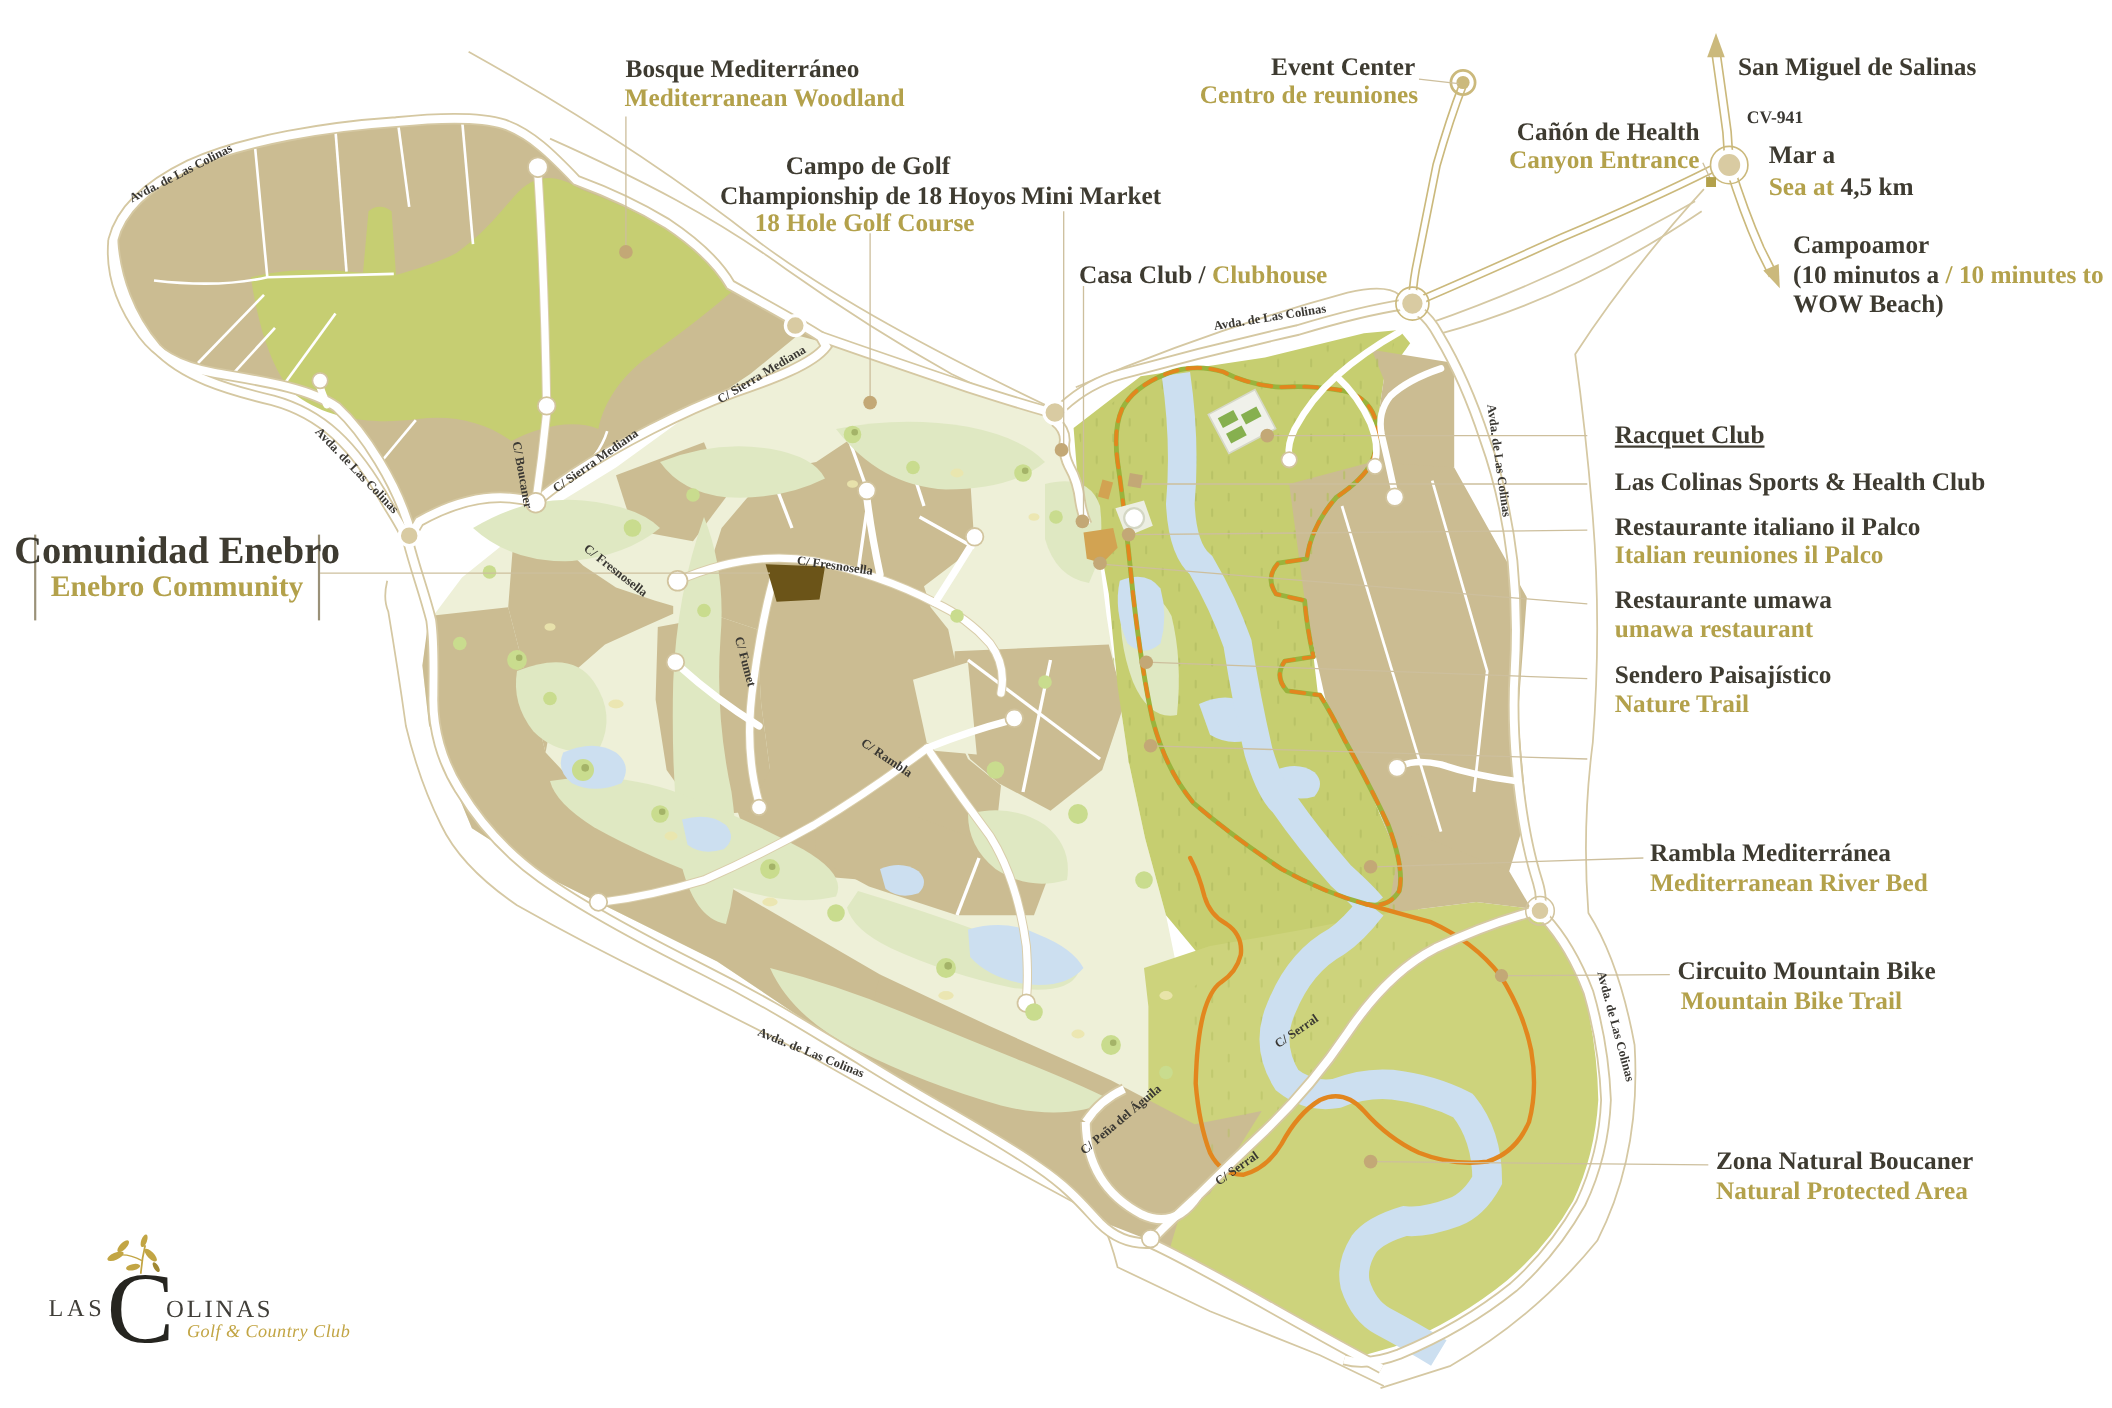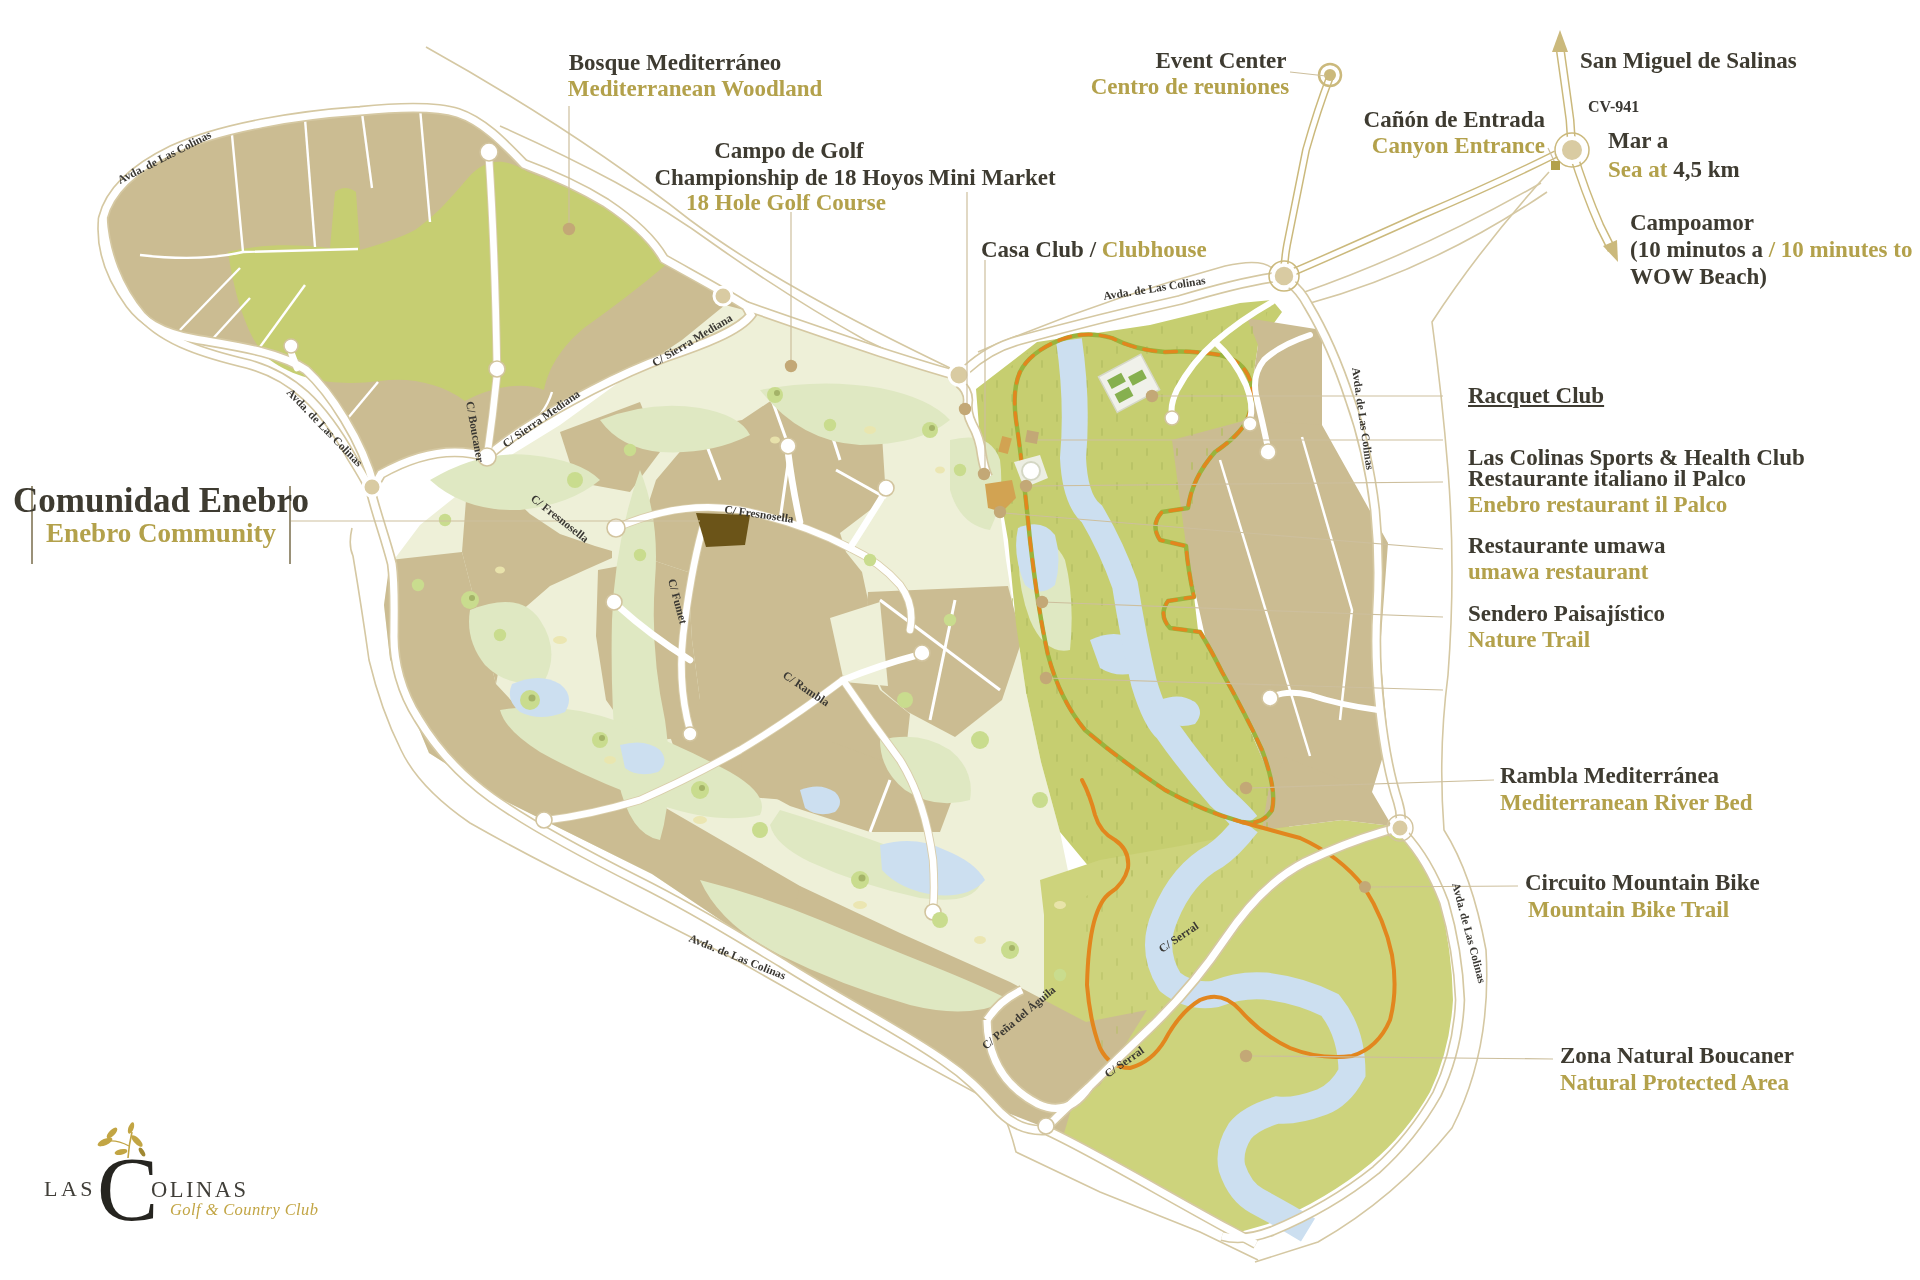--- a/index.html
+++ b/index.html
@@ -398,34 +398,34 @@
 
 <div class="lbl" style="left:992px;top:164px;transform:translateX(-50%)">Mini Market</div>
 
 <div class="lbl" style="left:981px;top:236px;">Casa Club / <span class="gold">Clubhouse</span></div>
 
 <div class="lbl" style="left:1221px;top:47px;transform:translateX(-50%)">Event Center</div>
 <div class="lbl gold" style="left:1190px;top:73px;transform:translateX(-50%)">Centro de reuniones</div>
 
 <div class="lbl" style="left:1580px;top:47px;">San Miguel de Salinas</div>
 
-<div class="lbl" style="left:1545px;top:106px;transform:translateX(-100%)">Cañón de Entrada</div>
+<div class="lbl" style="left:1545px;top:106px;transform:translateX(-100%)">Cañón de Health</div>
 <div class="lbl gold" style="left:1545px;top:132px;transform:translateX(-100%)">Canyon Entrance</div>
 
 <div class="lbl" style="left:1608px;top:127px;">Mar a</div>
 <div class="lbl" style="left:1608px;top:156px;"><span class="gold">Sea at</span> 4,5 km</div>
 
 <div class="lbl" style="left:1630px;top:209px;">Campoamor<br>(10 minutos a <span class="gold">/ 10 minutes to</span><br>WOW Beach)</div>
 
 <div class="lbl" style="left:1468px;top:382px;text-decoration:underline;">Racquet Club</div>
 
-<div class="lbl" style="left:1468px;top:424px;margin-top:20px;">Las Colinas Sports &amp; Health Club</div>
+<div class="lbl" style="left:1468px;top:424px;">Las Colinas Sports &amp; Health Club</div>
 
 <div class="lbl" style="left:1468px;top:465px;">Restaurante italiano il Palco</div>
-<div class="lbl gold" style="left:1468px;top:491px;">Enebro restaurant il Palco</div>
+<div class="lbl gold" style="left:1468px;top:491px;">Italian reuniones il Palco</div>
 
 <div class="lbl" style="left:1468px;top:532px;">Restaurante umawa</div>
 <div class="lbl gold" style="left:1468px;top:558px;">umawa restaurant</div>
 
 <div class="lbl" style="left:1468px;top:600px;">Sendero Paisajístico</div>
 <div class="lbl gold" style="left:1468px;top:626px;">Nature Trail</div>
 
 
 <div class="lbl" style="left:1500px;top:762px;">Rambla Mediterránea</div>
 <div class="lbl gold" style="left:1500px;top:789px;">Mediterranean River Bed</div>

